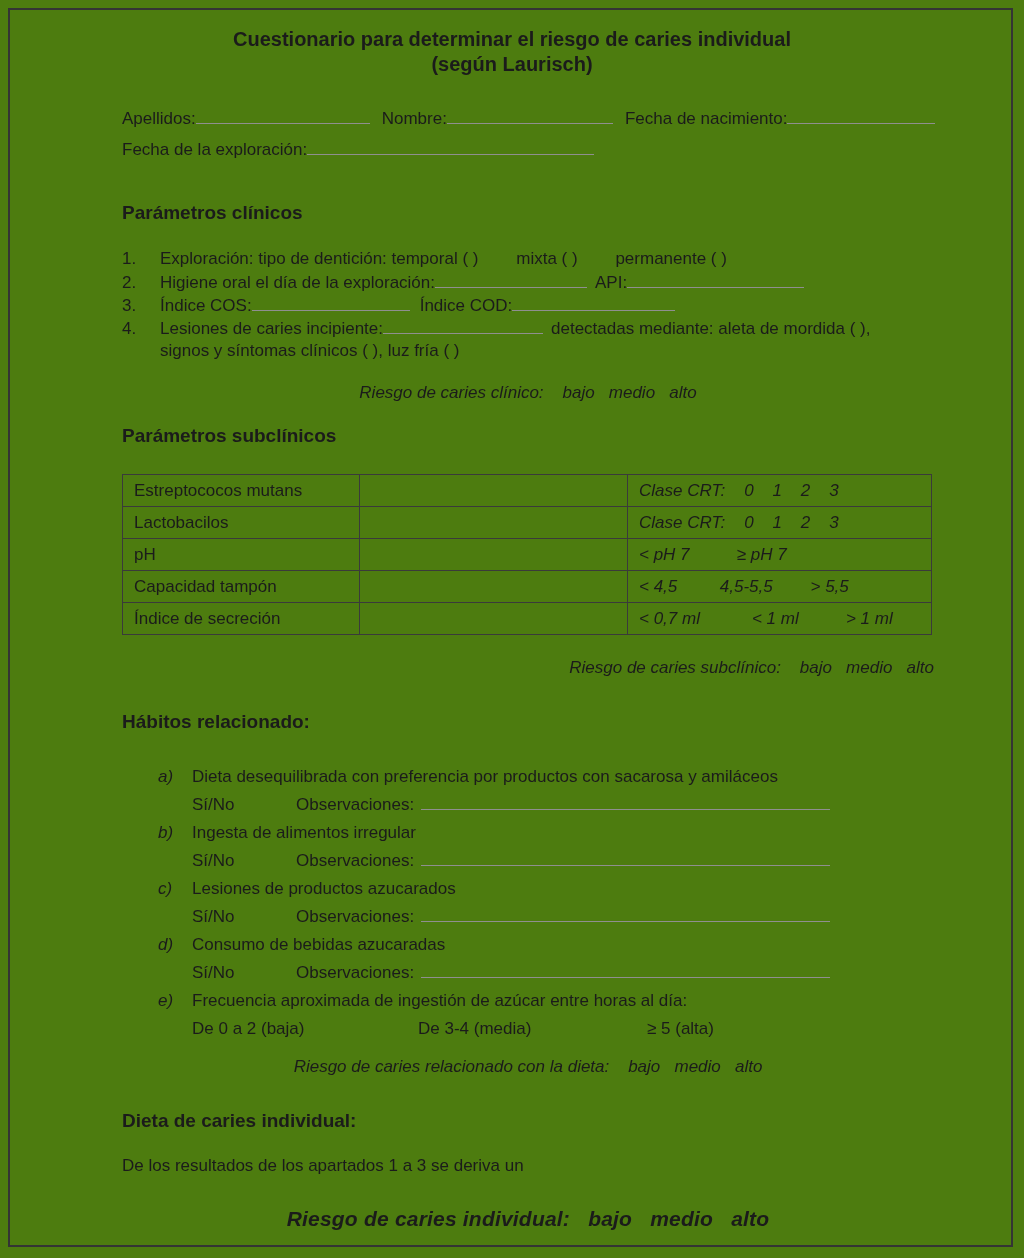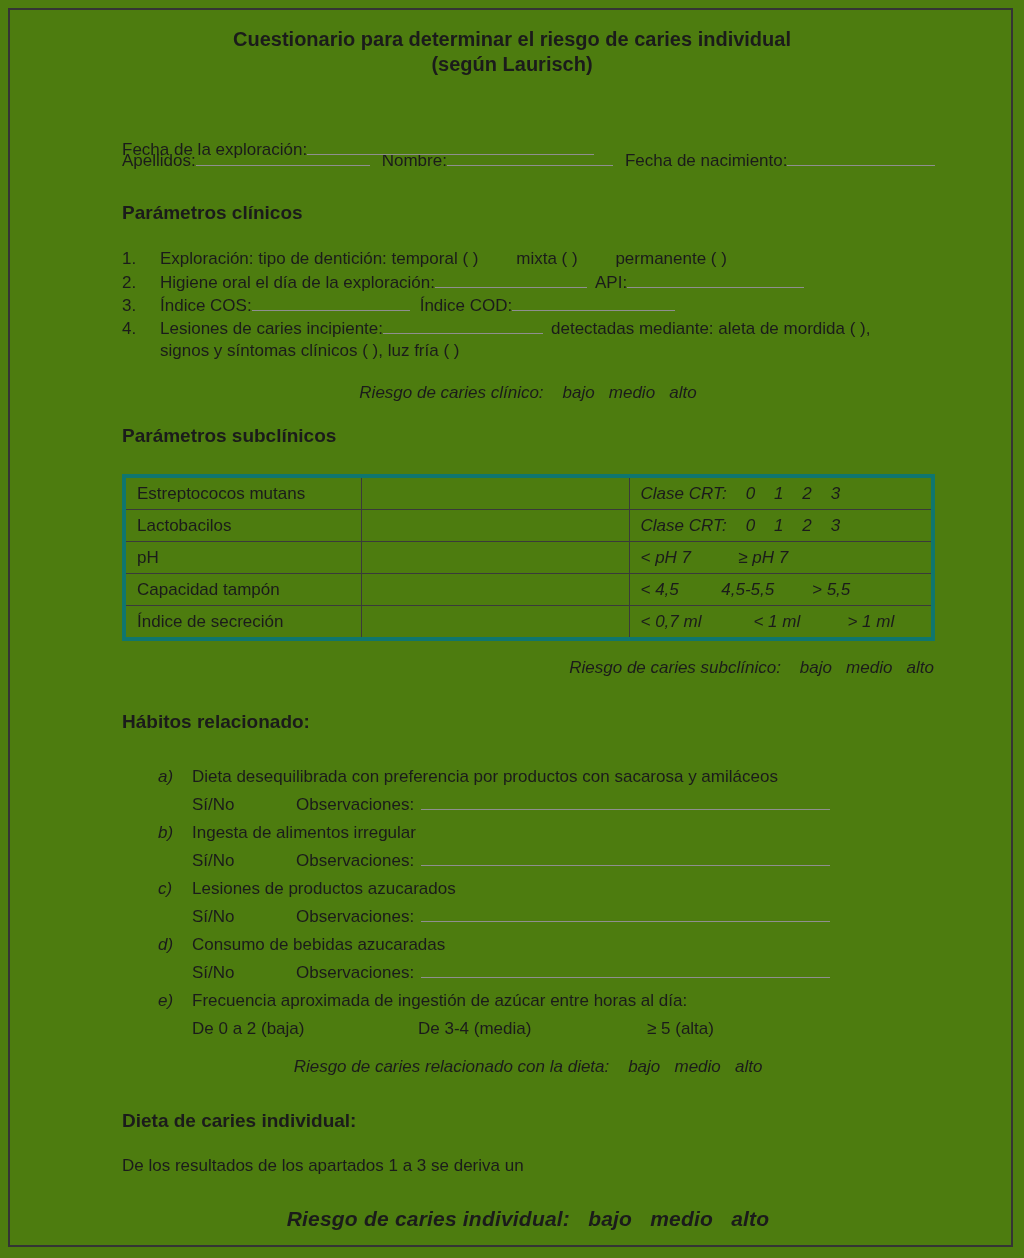--- a/index.html
+++ b/index.html
@@ -8,41 +8,41 @@
     font-family:"Liberation Sans","DejaVu Sans",sans-serif;color:#1b1b1b;overflow:hidden;
   }
   .frame{position:absolute;left:8px;top:8px;width:1005px;height:1239px;
     border:2px solid #343434;box-sizing:border-box;}
   .abs{position:absolute;}
   .title{top:27px;left:0;width:1024px;text-align:center;font-size:20px;font-weight:700;line-height:25px;}
   .frow{display:flex;align-items:baseline;font-size:17px;line-height:22px;}
   .frow1{top:108px;left:122px;width:813px;}
   .frow2{top:139px;left:122px;width:813px;}
   .blank{display:inline-block;border-bottom:1px solid #8f8f8f;height:15px;}
-  .ml12{margin-left:12px;margin-top:42px;}
+  .ml12{margin-left:12px;}
   .ml10{margin-left:10px;text-align:right;}
   .ml8{margin-left:8px;}
   .grow{flex:1;}
   .w174{width:174px;}.w166{width:166px;}.w287{width:287px;}
   .w152{width:152px;}.w177{width:177px;}.w158{width:158px;}.w163{width:163px;}.w160{width:160px;}
   .h{font-size:19px;font-weight:700;margin:0;}
   .hclin{top:202px;left:122px;}
   .hsub{top:425px;left:122px;}
   .hhab{top:711px;left:122px;}
   .hind{top:1110px;left:122px;}
   .numlist{top:249px;left:122px;width:822px;font-size:17px;}
   .li{display:flex;align-items:baseline;height:23px;}
   .num{width:38px;flex:none;}
   .pre{white-space:pre;}
   .risk{font-style:italic;font-size:17px;left:122px;width:812px;text-align:center;white-space:pre;}
   .r1{top:383px;}
   .r2{top:658px;text-align:right;}
   .r3{top:1057px;}
   table.sub{position:absolute;top:474px;left:122px;width:809px;border-collapse:collapse;table-layout:fixed;
-    font-size:17px;border:4px solid #0f766e;}
+    font-size:17px;border:1px solid #0f766e;}
   table.sub td{border:1px solid #3a3a3a;height:31px;padding:0 0 0 11px;vertical-align:middle;}
   td.c3{font-style:italic;white-space:pre;}
   .hablist{top:763px;left:158px;width:782px;font-size:17px;line-height:28px;}
   .hli{display:flex;height:28px;}
   .letter{width:34px;flex:none;font-style:italic;}
   .obsrow{display:flex;align-items:baseline;margin-left:34px;width:638px;height:28px;}
   .sino{width:104px;flex:none;}
   .obsrow .blank{flex:1;margin-left:7px;}
   .optrow{display:flex;margin-left:34px;height:28px;}
   .opt1{width:226px;flex:none;}

